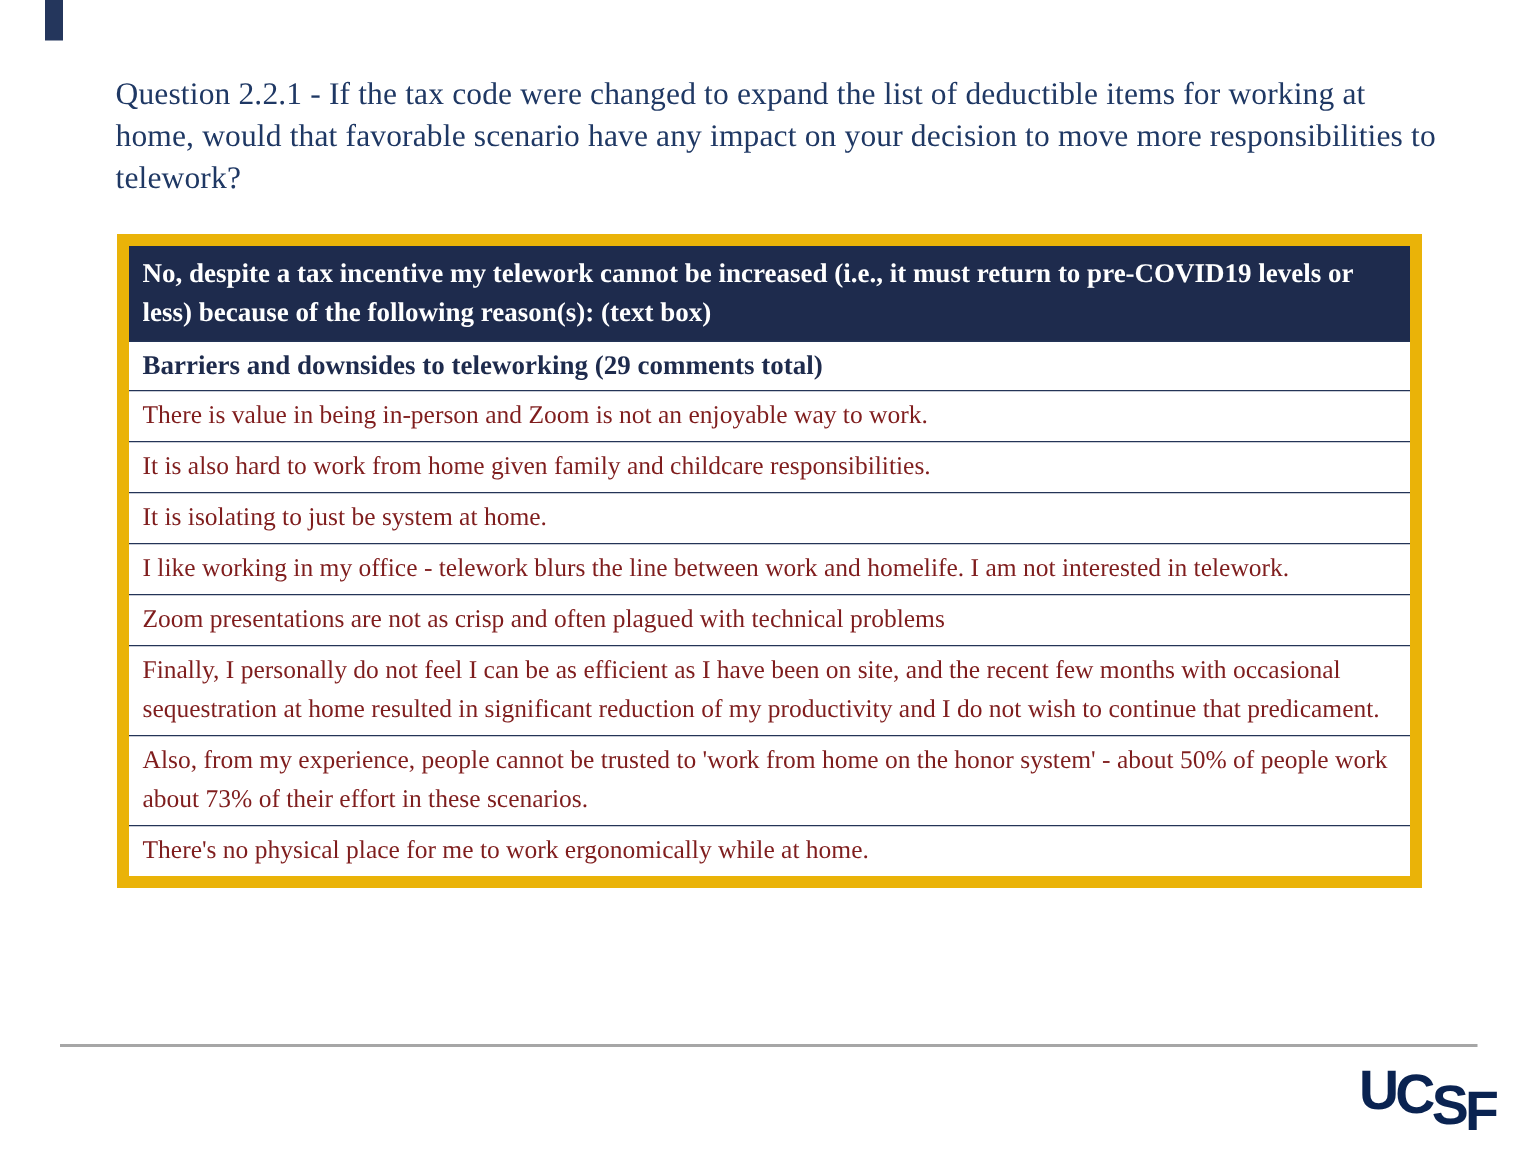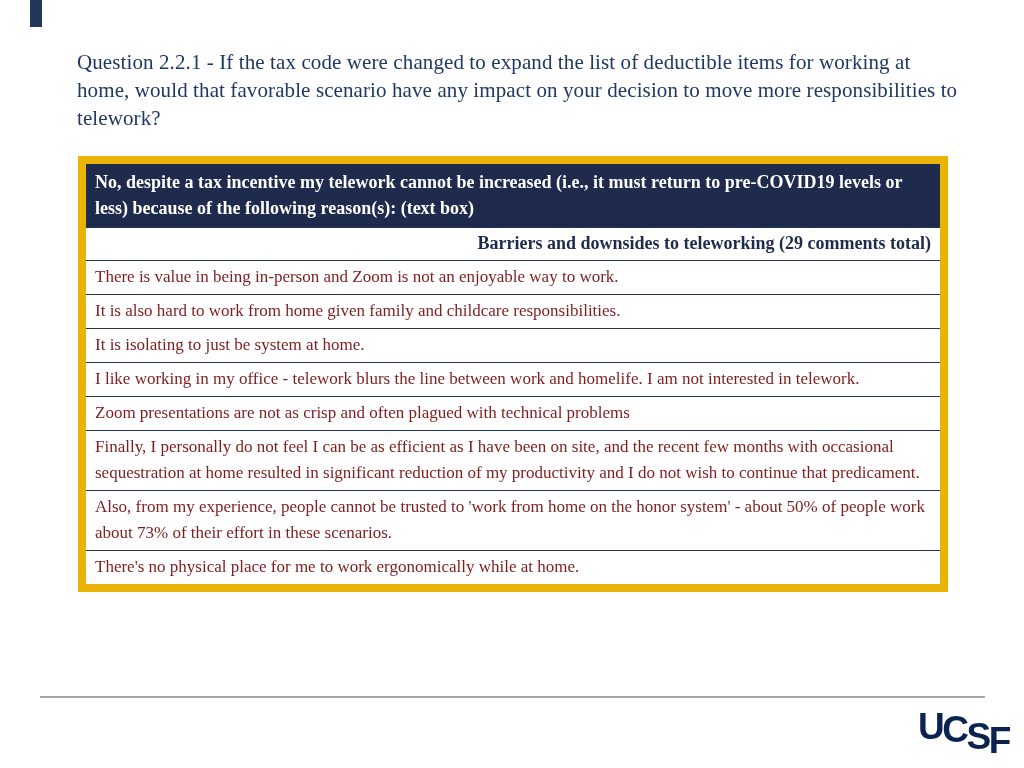--- a/index.html
+++ b/index.html
@@ -46,39 +46,37 @@
     font-weight: bold;
     font-size: 18px;
     line-height: 1.45;
     padding: 5px 9px 6px 9px;
   }
   .trow.subheader-row {
     font-weight: bold;
     color: #1e2b4d;
     font-size: 18px;
     line-height: 1.4;
-    text-align: right;
   }
 
   .footer-line {
     position: absolute; left: 40px; top: 696px;
     width: 945px; height: 2px;
     background: #a6a6a6;
   }
 
   .ucsf-logo {
     position: absolute; left: 906px; top: 706px;
     width: 90px; height: 58px;
     font-family: "Liberation Sans", "DejaVu Sans", sans-serif;
     font-weight: 800;
     font-size: 37px;
     color: #0a2351;
     letter-spacing: -2.5px;
     white-space: nowrap;
-    margin-left: 12px;
   }
   .ucsf-logo span { display: inline-block; }
   .ucsf-logo .l-u { transform: translateY(0px); }
   .ucsf-logo .l-c { transform: translateY(3px); }
   .ucsf-logo .l-s { transform: translateY(10px); }
   .ucsf-logo .l-f { transform: translateY(14px); }
 </style>
 </head>
 <body>
 

